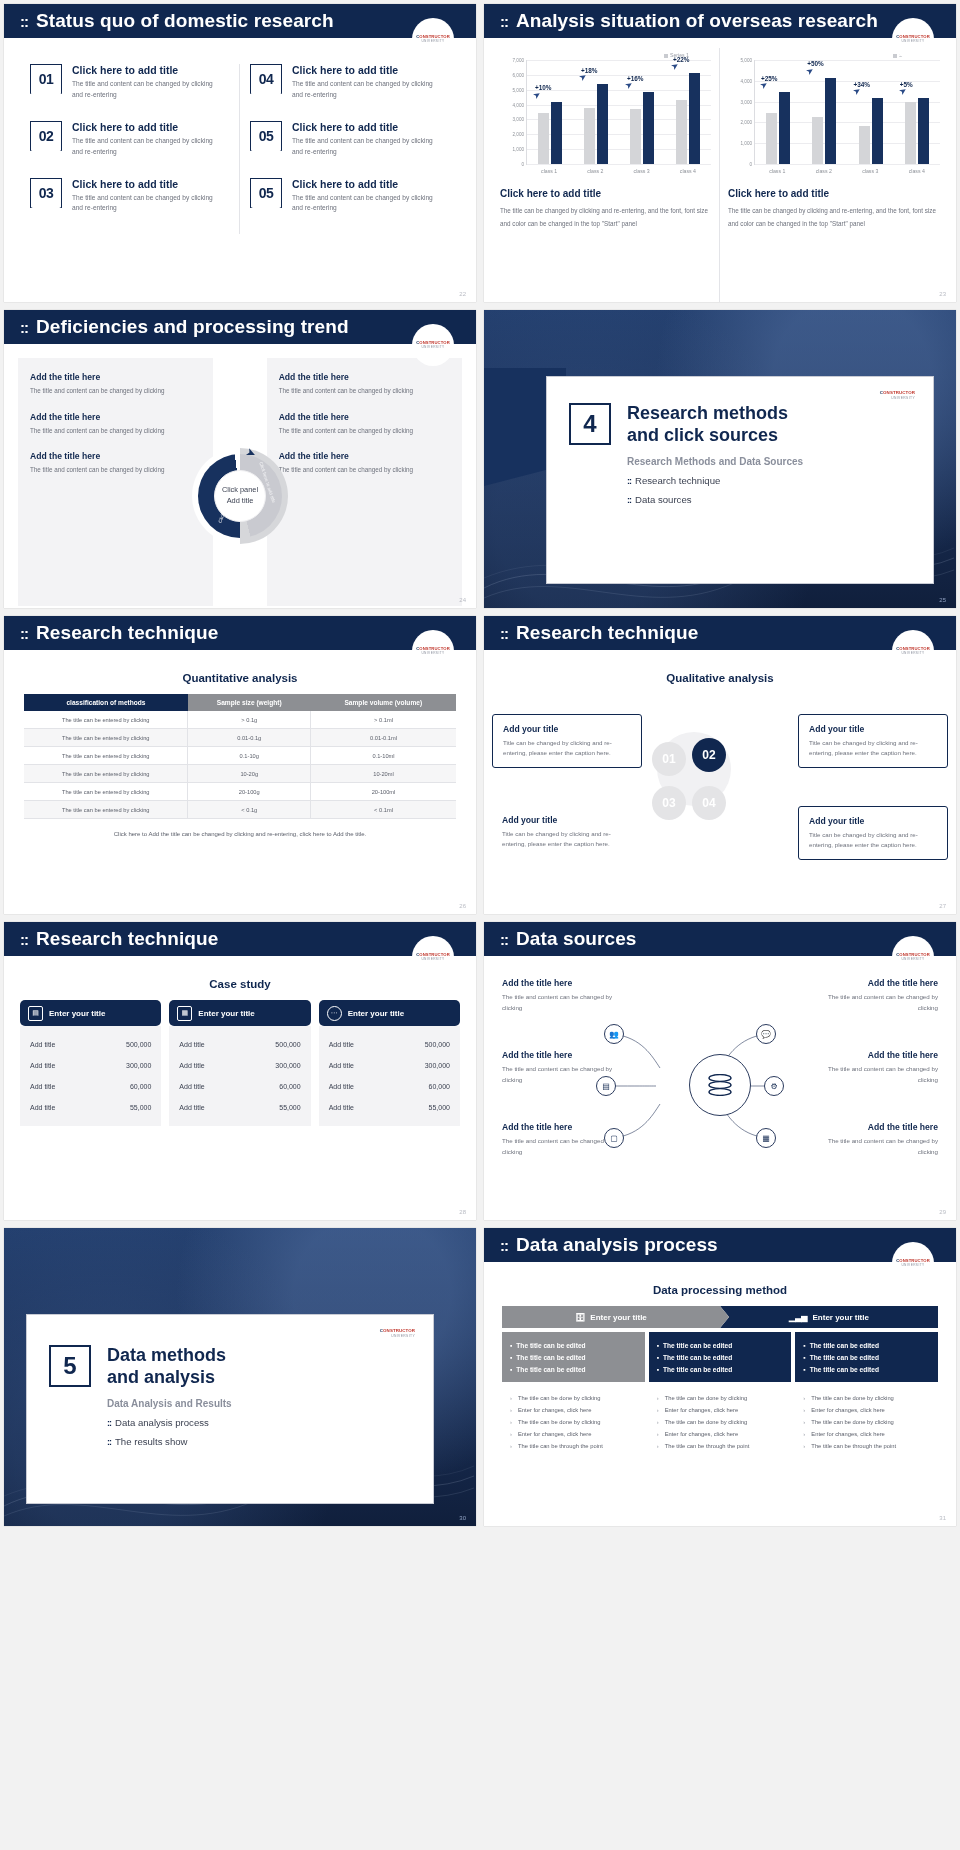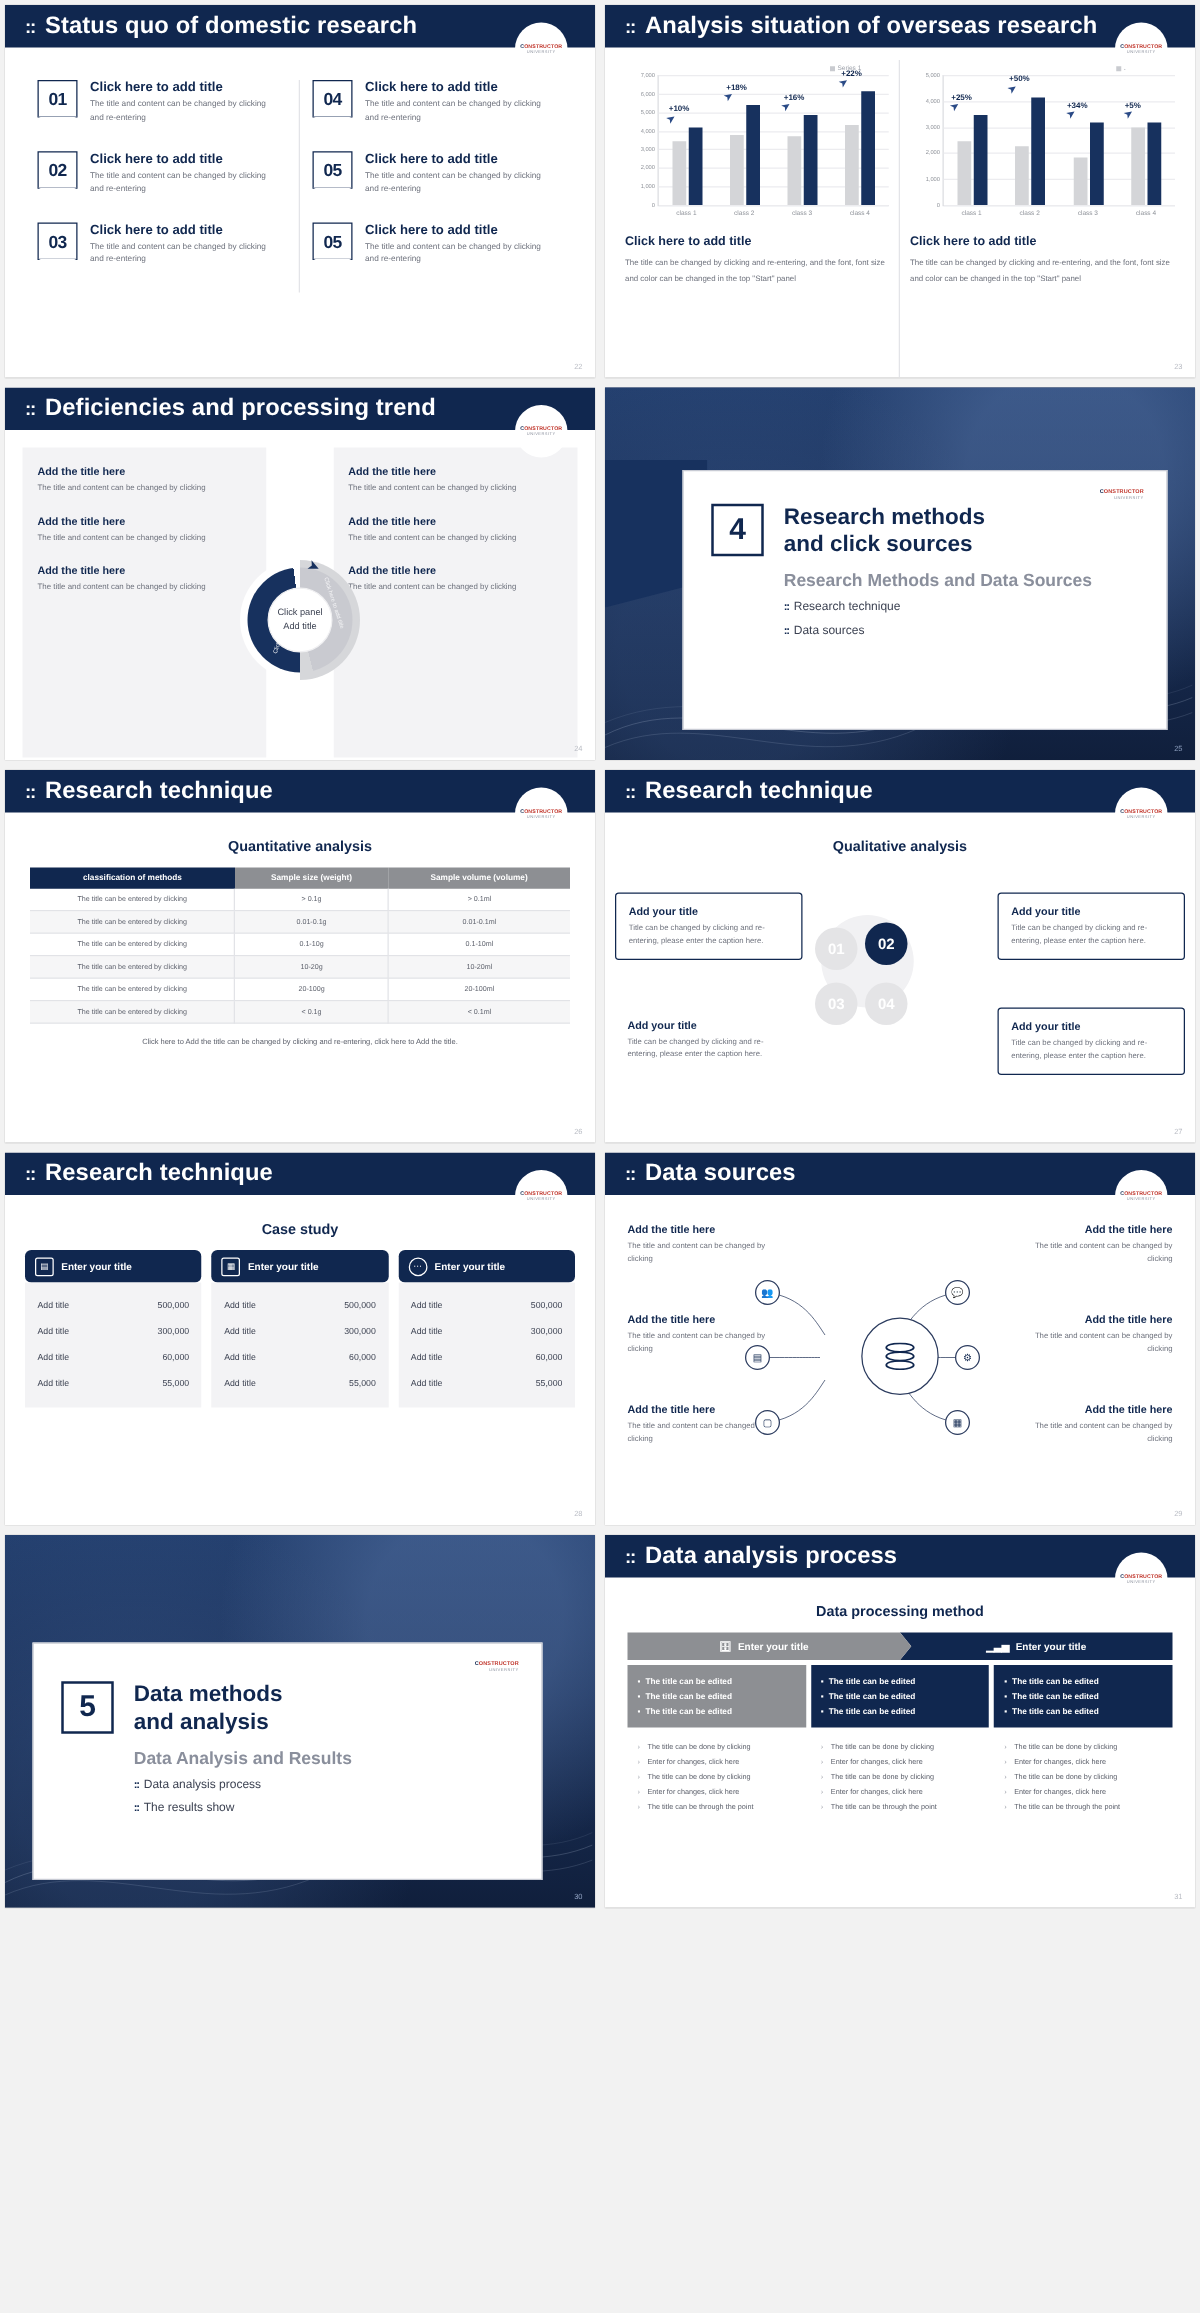--- a/index.html
+++ b/index.html
@@ -84,21 +84,21 @@
   .div-photo { position:absolute; inset:0; background:
       radial-gradient(circle at 78% 22%, rgba(90,120,170,.45) 0 18%, transparent 45%),
       radial-gradient(circle at 22% 70%, rgba(60,90,140,.35) 0 22%, transparent 55%),
       linear-gradient(180deg,#24406f 0%, #1b3159 45%, #101f3c 100%); }
   .div-wave { position:absolute; left:0; right:0; bottom:0; height:90px; opacity:.5; }
   .div-card { position:absolute; background:#fff; border:1px solid #c8cbd4; }
   .div-tab { position:absolute; background:#17315e; }
   .dc-inner { display:flex; padding:26px 22px; }
   .dc-num { width:42px; height:42px; border:2px solid #10274f; display:flex; align-items:center; justify-content:center; font-size:24px; font-weight:bold; color:#10274f; flex:none; margin-right:16px; }
   .dc-title { font-size:18px; font-weight:bold; color:#10274f; line-height:1.22; }
-  .dc-sub { font-size:14px; font-weight:bold; color:#8a8f9c; margin-top:9px; }
+  .dc-sub { font-size:10px; font-weight:bold; color:#8a8f9c; margin-top:9px; }
   .dc-li { font-size:9.6px; color:#3c4252; margin-top:8px; }
   .dc-li b { color:#10274f; font-size:9px; letter-spacing:-1px; margin-right:4px;}
   .dc-logo { position:absolute; right:18px; top:14px; text-align:right; }
 
   
   .ctr-title { text-align:center; font-size:11.5px; font-weight:bold; color:#10274f; margin:22px 0 10px; }
   table.q { width:calc(100% - 40px); margin:0 20px; border-collapse:collapse; }
   table.q th { font-size:6.6px; font-weight:bold; color:#fff; padding:5px 2px; text-align:center; }
   table.q th.k { background:#10274f; }
   table.q th.g { background:#8d8f93; }

